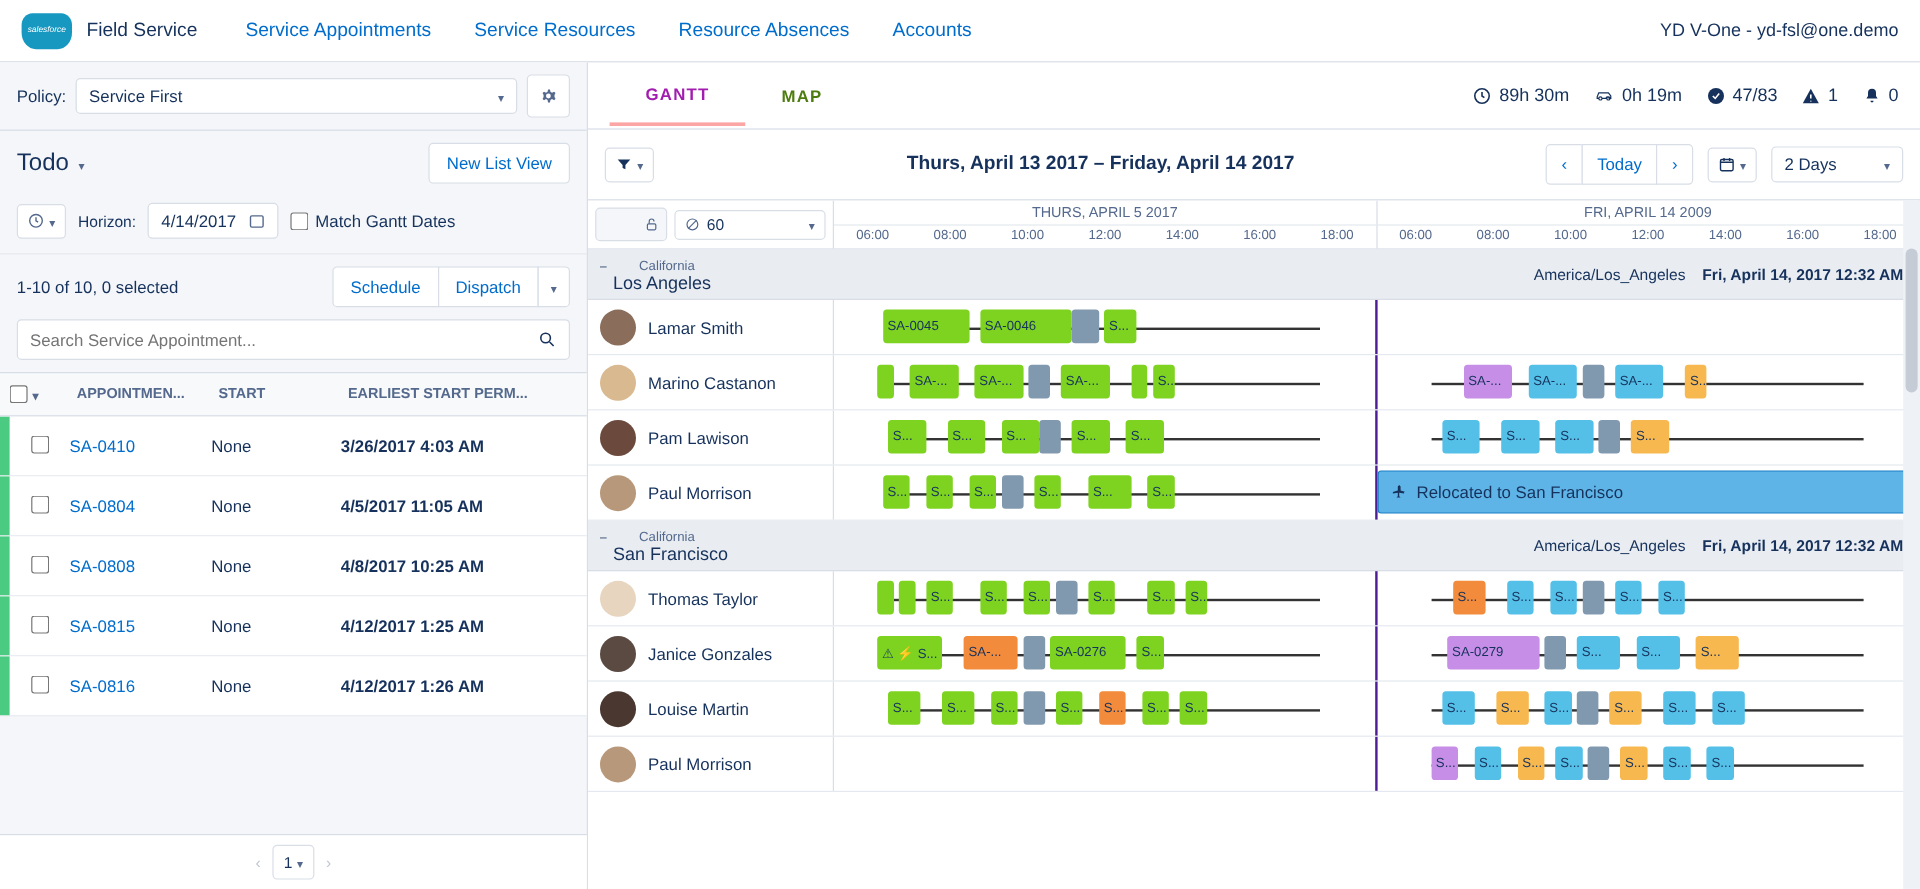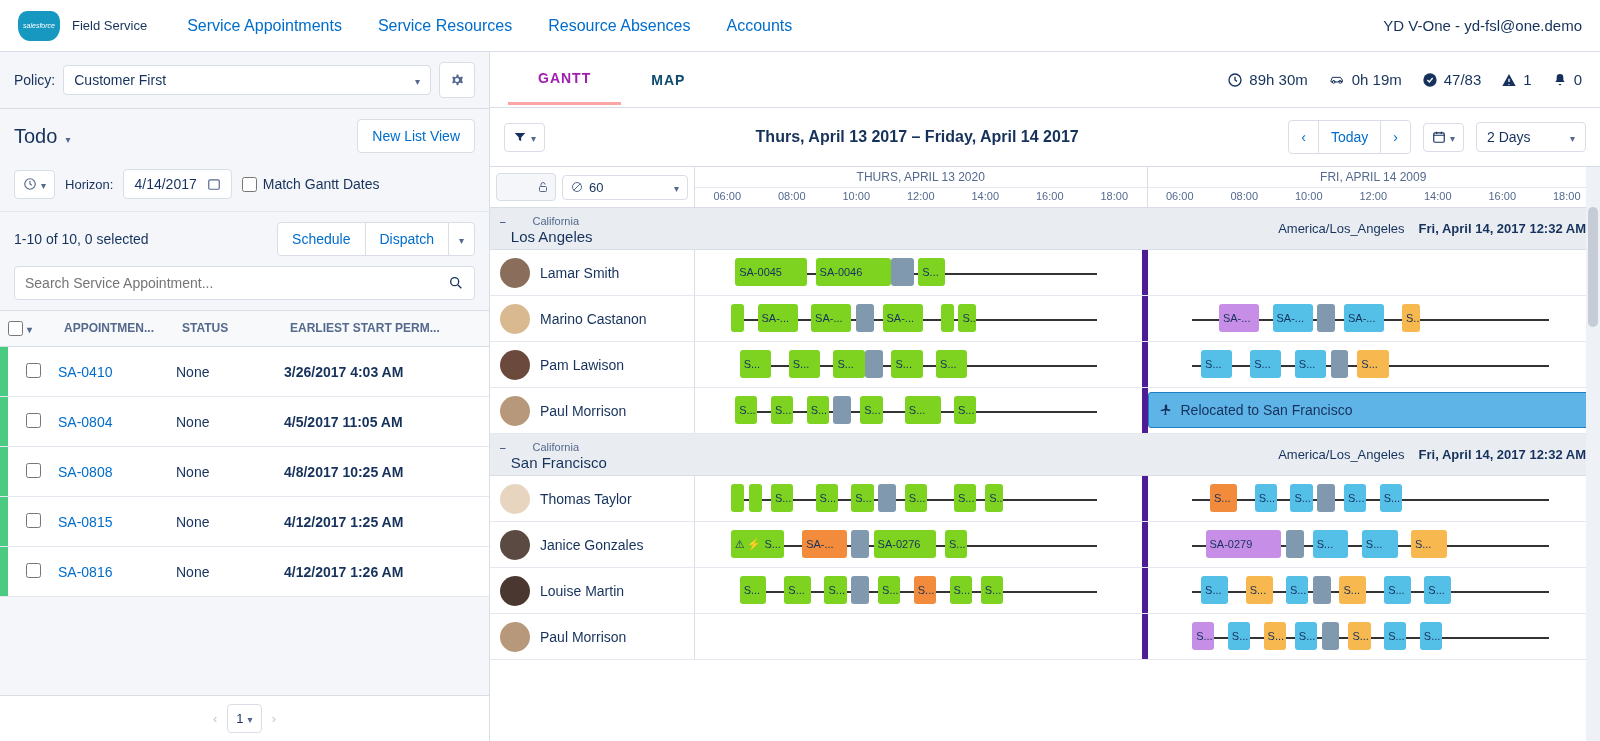--- a/index.html
+++ b/index.html
@@ -1,19 +1,19 @@
 <!DOCTYPE html>
 <html><head>
 <meta charset="utf-8">
 <style>
 * { box-sizing: border-box; margin: 0; padding: 0; }
 body { font-family: -apple-system, BlinkMacSystemFont, "Segoe UI", Arial, sans-serif; font-size: 13px; color: #16325c; background: #fff; width: 1600px; height: 741px; overflow: hidden; }
 .topbar { display: flex; align-items: center; height: 52px; border-bottom: 1px solid #d8dde6; padding: 0 18px; }
 .logo { width: 42px; height: 30px; background: #1798c1; border-radius: 9px 9px 12px 12px / 10px 10px 14px 14px; margin-right: 12px; display: flex; align-items: center; justify-content: center; color: #fff; font-size: 7px; font-style: italic; }
-.app-title { font-size: 13px; font-weight: 400; color: #16325c; margin-right: 40px; }
+.app-title { font-size: 16px; font-weight: 400; color: #16325c; margin-right: 40px; }
 .topnav { display: flex; gap: 36px; }
 .topnav a { color: #006dcc; font-size: 16px; text-decoration: none; cursor: pointer; }
 .user-info { margin-left: auto; font-size: 15px; color: #16325c; text-align: right; }
 .main { display: flex; height: 689px; }
 .sidebar { width: 490px; border-right: 1px solid #d8dde6; display: flex; flex-direction: column; background: #f4f6f9; }
 .policy-row { display: flex; align-items: center; gap: 8px; padding: 10px 14px; border-bottom: 1px solid #d8dde6; }
 .policy-row label { font-size: 14px; }
 .select-box { flex: 1; background: #fff; border: 1px solid #d8dde6; border-radius: 4px; padding: 6px 10px; display: flex; justify-content: space-between; align-items: center; font-size: 14px; cursor: pointer; }
 .icon-btn { width: 36px; height: 36px; background: #fff; border: 1px solid #d8dde6; border-radius: 4px; display: flex; align-items: center; justify-content: center; cursor: pointer; }
 .list-row { display: flex; align-items: center; gap: 8px; padding: 10px 14px; }
@@ -40,21 +40,21 @@
 .tbl-row { display: flex; align-items: center; border-bottom: 1px solid #e5e9ef; height: 50px; background: #fff; }
 .td-mark { width: 8px; height: 100%; background: #4bca81; }
 .td-chk { width: 50px; text-align: center; }
 .td-appt { width: 118px; font-size: 14px; color: #006dcc; }
 .td-stat { width: 108px; font-size: 14px; }
 .td-early { flex: 1; font-size: 14px; font-weight: 600; }
 .pager { display: flex; align-items: center; justify-content: center; gap: 10px; padding: 8px; border-top: 1px solid #d8dde6; background: #fff; }
 
 .content { flex: 1; display: flex; flex-direction: column; }
 .tabbar { display: flex; align-items: center; height: 56px; border-bottom: 1px solid #d8dde6; padding: 0 18px; }
-.tab { padding: 16px 30px; font-size: 14px; font-weight: 600; letter-spacing: 1px; color: #0c4a6e; cursor: pointer; }
+.tab { padding: 16px 30px; font-size: 14px; font-weight: 600; letter-spacing: 1px; color: #4d7c0f; cursor: pointer; }
 .tab.active { color: #a21caf; border-bottom: 3px solid #fca5a5; }
 .stats { margin-left: auto; display: flex; gap: 20px; font-size: 15px; align-items: center; }
 .stat { display: flex; align-items: center; gap: 6px; }
 .toolbar { display: flex; align-items: center; gap: 12px; padding: 12px 14px; border-bottom: 1px solid #d8dde6; }
 .search-res { background: #fff; border: 1px solid #d8dde6; border-radius: 4px; padding: 8px 12px; display: flex; align-items: center; gap: 8px; width: 210px; }
 .search-res input { border: none; outline: none; font-size: 14px; flex: 1; }
 .date-range { flex: 1; text-align: center; font-size: 16px; font-weight: 600; }
 .nav-grp { display: flex; }
 .nav-grp .btn { border-radius: 0; margin-left: -1px; padding: 8px 12px; }
 .nav-grp .btn:first-child { border-radius: 4px 0 0 4px; }
@@ -75,21 +75,21 @@
 .terr-left { font-size: 13px; }
 .terr-state { font-size: 11px; color: #54698d; padding-left: 23px; }
 .terr-city { font-size: 15px; }
 .terr-right { position: absolute; right: 14px; display: flex; gap: 14px; font-size: 13px; color: #16325c; align-items: center; }
 
 .res-row { display: flex; border-bottom: 1px solid #e5e9ef; height: 46px; align-items: center; }
 .res-left { width: 205px; display: flex; align-items: center; gap: 10px; padding: 0 10px; border-right: 1px solid #d8dde6; height: 100%; }
 .avatar { width: 30px; height: 30px; border-radius: 50%; background: #c9b29b; display: flex; align-items: center; justify-content: center; font-size: 14px; color: #fff; }
 .res-name { font-size: 14px; }
 .res-lane { flex: 1; position: relative; height: 100%; display: flex; }
-.lane-day { flex: 1; position: relative; border-right: 6px solid #4c1d95; }
+.lane-day { flex: 1; position: relative; border-right: 2px solid #4c1d95; }
 .lane-line { position: absolute; top: 50%; left: 10%; right: 10%; height: 2px; background: #333; }
 .appt { position: absolute; top: 8px; height: 28px; border-radius: 3px; font-size: 11px; color: #16325c; padding: 2px 4px; overflow: hidden; white-space: nowrap; display: flex; align-items: center; }
 .green { background: #7ed321; }
 .blue { background: #54c0e8; }
 .purple { background: #c68ee6; }
 .orange { background: #f7b84f; }
 .dorange { background: #f28b3b; }
 .grey { background: #8199af; }
 .reloc { position: absolute; top: 4px; left: 0; right: 4px; height: 36px; background: #5eb4e7; border: 1px solid #1b7fc3; border-radius: 3px; display: flex; align-items: center; gap: 8px; padding: 0 10px; font-size: 14px; color: #16325c; }
 input[type=checkbox] { width: 15px; height: 15px; cursor: pointer; }
@@ -111,21 +111,21 @@
     <a>Accounts</a>
   </nav>
   <div class="user-info">YD V-One - yd-fsl@one.demo</div>
 </div>
 
 <div class="main">
   <div class="sidebar">
     <div class="policy-row">
       <label>Policy:</label>
       <div class="select-box">
-        <span>Customer First</span>
+        <span>Service First</span>
         <span class="caret"></span>
       </div>
       <div class="icon-btn">
         <svg width="16" height="16" viewBox="0 0 24 24" fill="#54698d">
             <path d="M19.4 13l.6-1-.6-1 1.5-2.6-1.8-1.8L16.5 8l-1-.6-1-.6-.5-3h-2.5l-.5 3-1 .6-1 .6L6.5 6.6 4.7 8.4 6.2 11l-.6 1 .6 1-1.5 2.6 1.8 1.8L9 15.8l1 .6 1 .6.5 3h2.5l.5-3 1-.6 1-.6 2.6 1.4 1.8-1.8L19.4 13zM12 15a3 3 0 110-6 3 3 0 010 6z"></path>
           </svg>
       </div>
     </div>
 
     <div class="list-row">
@@ -174,21 +174,21 @@
           <path d="M20 20l-5-5"></path>
         </svg>
     </div>
 
     <div class="table-head">
       <div class="th-chk">
           <input type="checkbox" style="">
           <span class="caret"></span>
         </div>
       <div class="th-appt">APPOINTMEN...</div>
-      <div class="th-stat">STATUS</div>
+      <div class="th-stat">START</div>
       <div class="th-early">EARLIEST START PERM...</div>
     </div>
 
     <div class="tbl-body" id="tbl-body">
         <div class="tbl-row">
           <div class="td-mark"></div>
     <div class="td-chk"><input type="checkbox" style=""></div>
     <div class="td-appt">SA-0410</div>
     <div class="td-stat">None</div>
     <div class="td-early">3/26/2017 4:03 AM</div>
@@ -313,21 +313,21 @@
             <svg width="12" height="12" viewBox="0 0 24 24" fill="none" stroke="#54698d" stroke-width="2">
                 <circle cx="12" cy="12" r="9"></circle>
                 <path d="M5 19L19 5"></path>
               </svg>
             <span>60</span>
             <span class="caret" style="margin-left:auto"></span>
           </div>
         </div>
         <div class="gh-days" id="gh-days">
             <div class="gh-day">
-              <div class="gh-day-title">THURS, APRIL 13 2020</div>
+              <div class="gh-day-title">THURS, APRIL 5 2017</div>
     <div class="gh-hours">
                 <div class="gh-hour">06:00</div>
                 <div class="gh-hour">08:00</div>
                 <div class="gh-hour">10:00</div>
                 <div class="gh-hour">12:00</div>
                 <div class="gh-hour">14:00</div>
                 <div class="gh-hour">16:00</div>
                 <div class="gh-hour">18:00</div>
               </div>
             </div>

